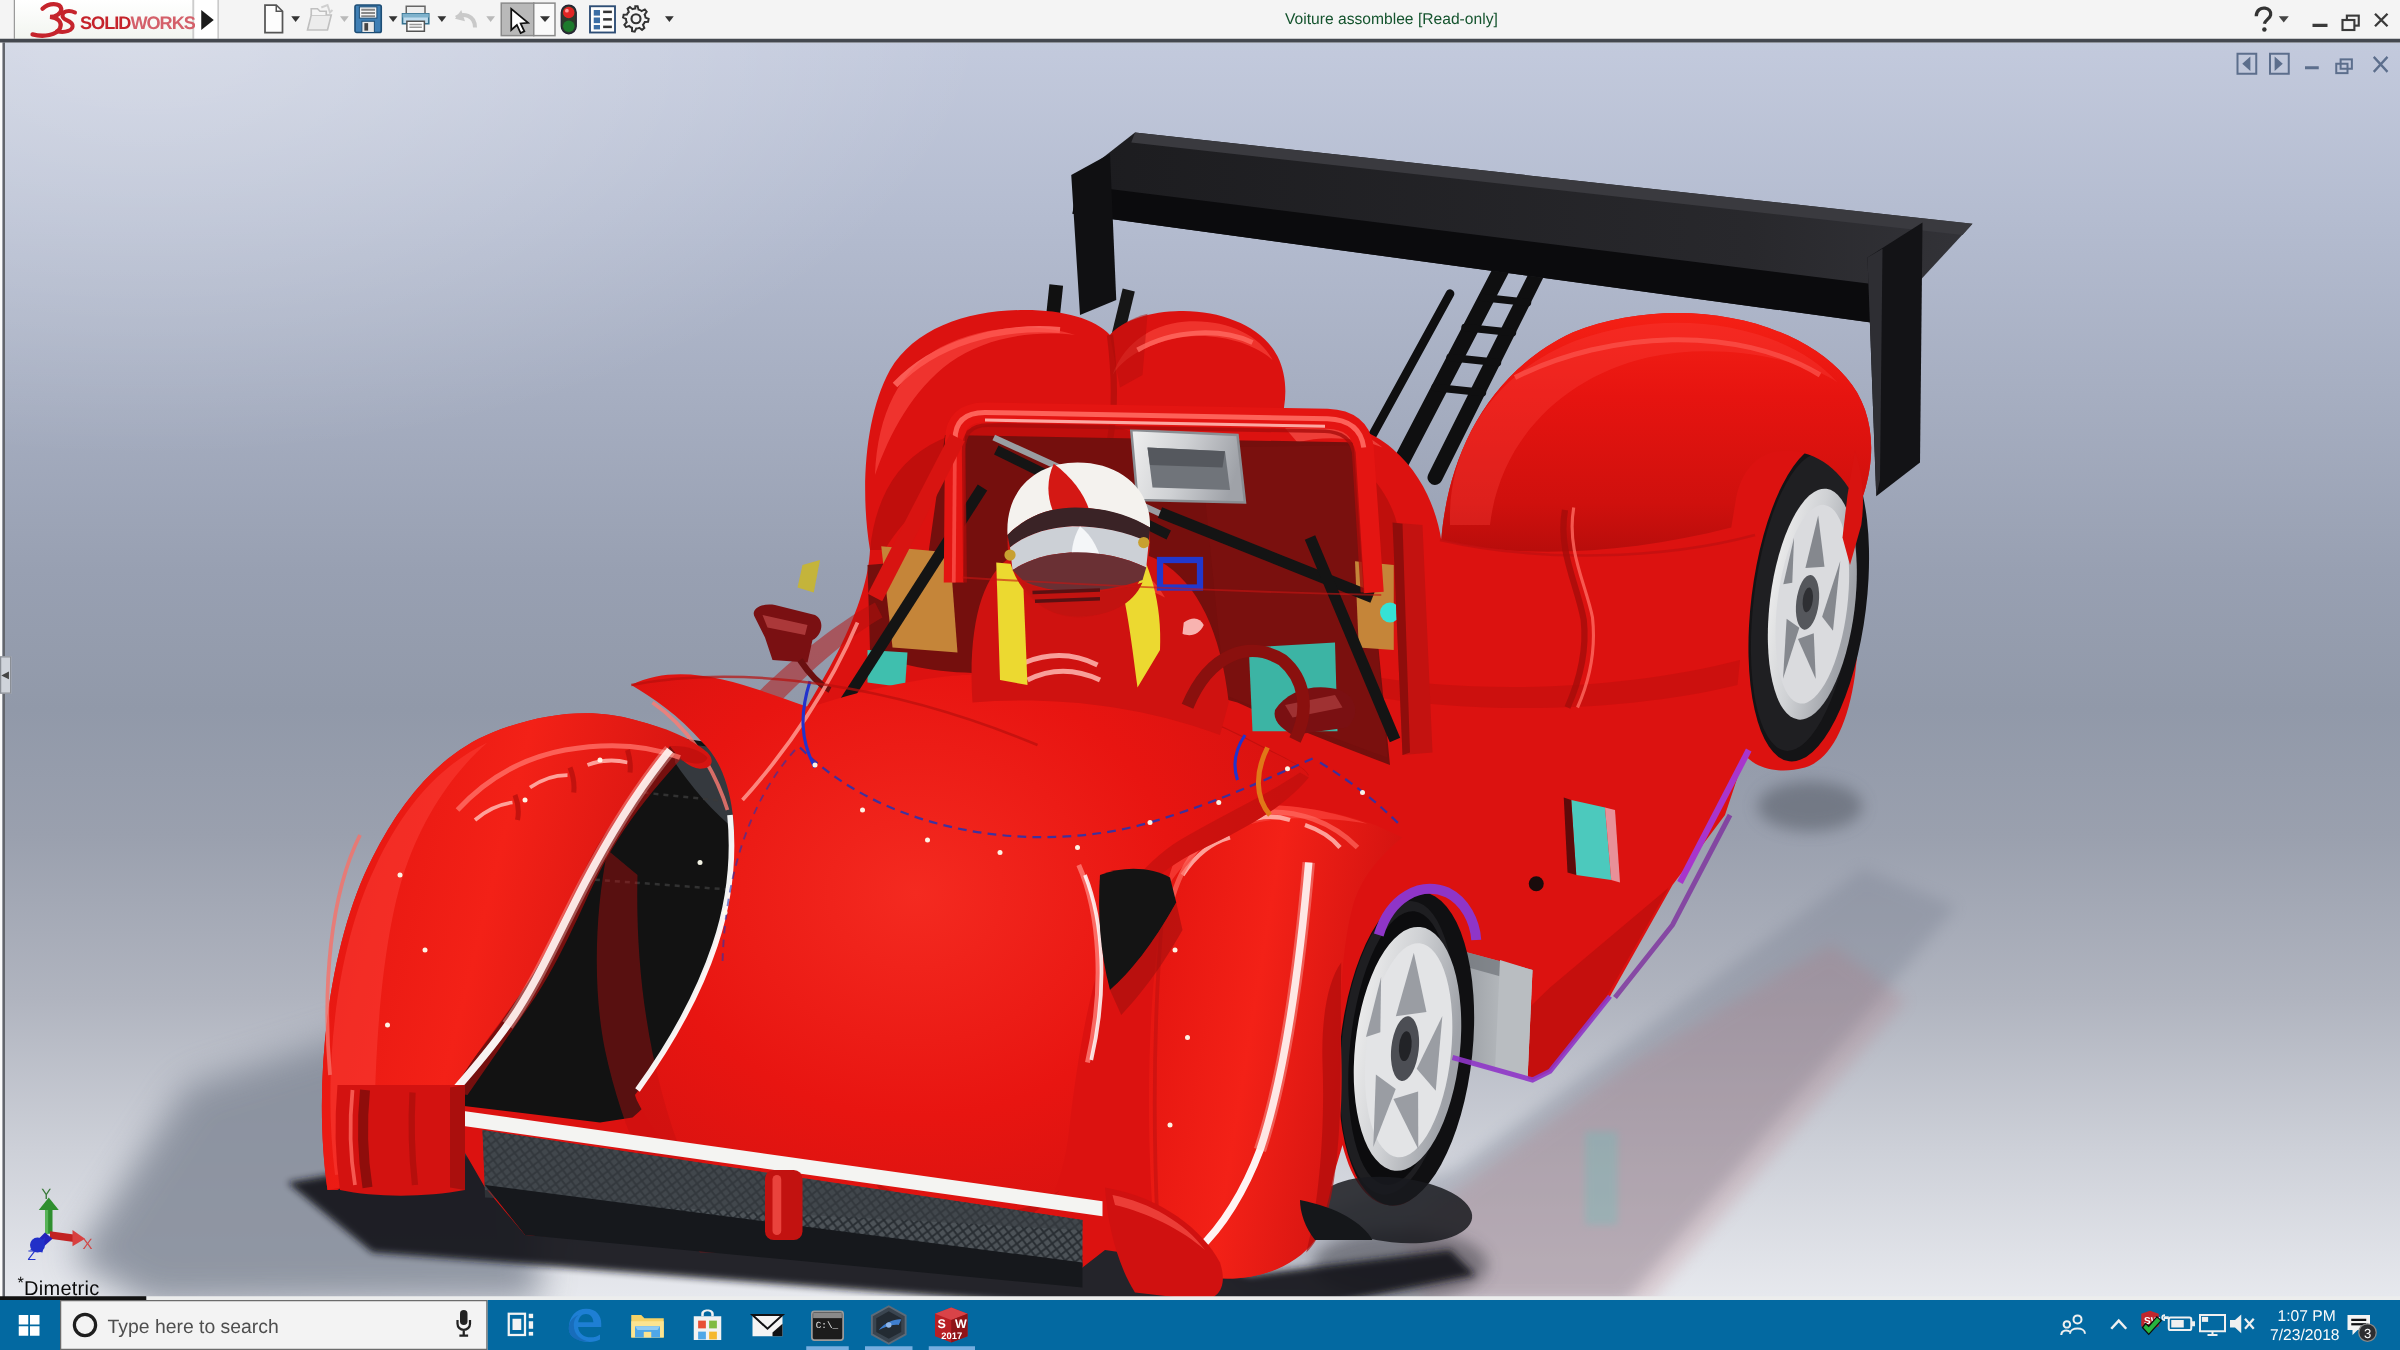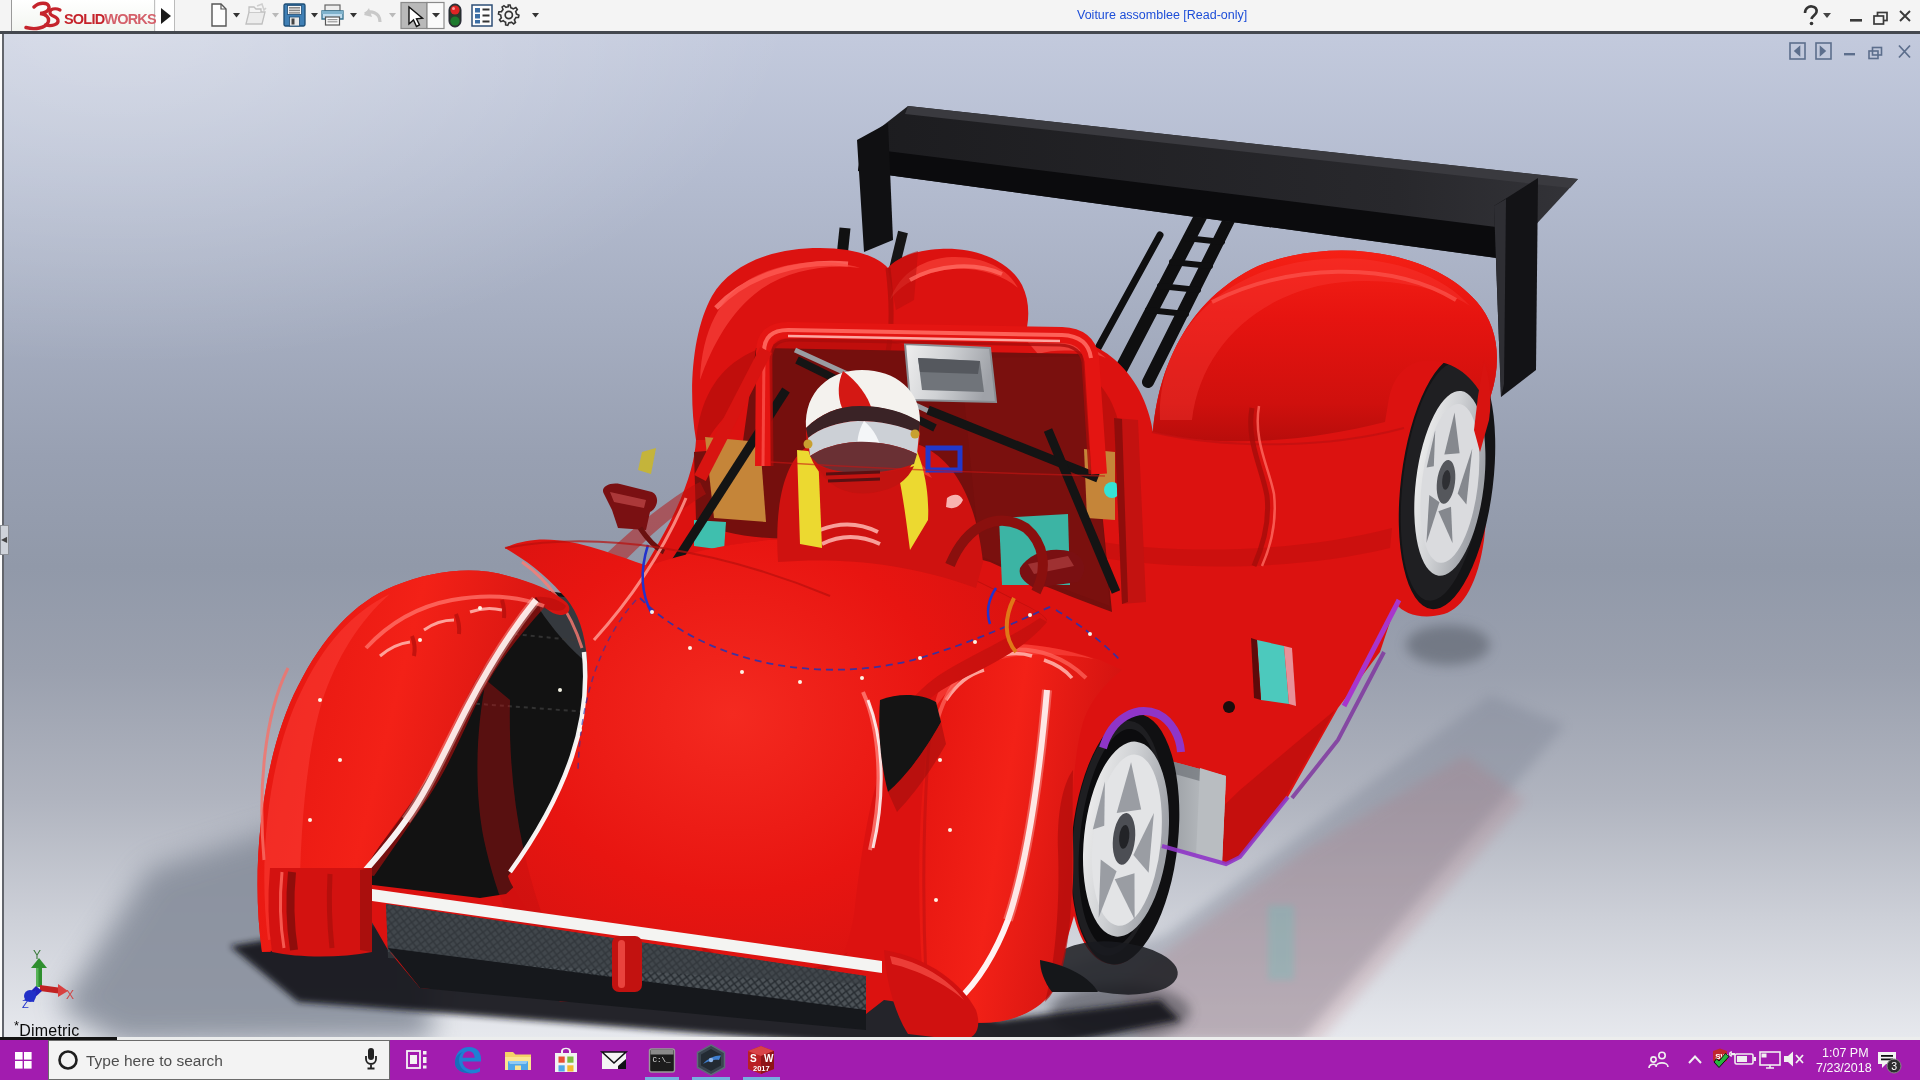--- a/index.html
+++ b/index.html
@@ -11,21 +11,21 @@
       radial-gradient(ellipse 1100px 600px at 6% -4%, rgba(255,255,255,0.38), rgba(255,255,255,0) 62%),
       linear-gradient(180deg, #c3cadd 0%, #b4bcd0 14%, #a6aec1 28%, #98a0b2 42%, #9199a9 53%, #9aa0ae 63%, #b0b4bf 76%, #cdd0d8 88%, #e7e9ee 100%);
   }
   #vleftedge { position:absolute; left:0; top:34px; width:2px; height:1006px; background:#fbfbfb; z-index:6;}
   #vleftline { position:absolute; left:2px; top:34px; width:2px; height:1006px; background:#62656c; z-index:6;}
   #sidetab { position:absolute; left:0; top:525px; width:9px; height:30px; background:#cfd3da; border:1px solid #8b8f96; z-index:7; font-size:8px; color:#444; line-height:28px; }
   #carsvg { position:absolute; left:0; top:0; width:1920px; height:1080px; z-index:2; }
   #dimetric { position:absolute; left:14px; top:1018px; z-index:8; color:#0a0a0a; font-size:16px; font-weight:normal; letter-spacing:0.2px;}
   #dimetric sup { font-size:13px; }
   #docctl { position:absolute; left:1787px; top:40px; z-index:8; }
-  #taskbar { position:absolute; left:0; top:1040px; width:1920px; height:40px; background:#a21caf; z-index:40; }
+  #taskbar { position:absolute; left:0; top:1040px; width:1920px; height:40px; background:#0369a1; z-index:40; }
   .tb-abs { position:absolute; top:0; height:40px; }
 </style>
 </head>
 <body>
 <div id="titlebar">
 
   <div style="position:absolute;left:11px;top:0;width:144px;height:31px;background:linear-gradient(180deg,#ffffff,#f2f5f0);border-left:1px solid #9a9a9a;border-right:1px solid #c0c0c0;"></div>
   <svg style="position:absolute;left:12px;top:0;" width="150" height="31" viewBox="0 0 150 31">
     <path d="M 22,7 C 27,2 36,2 37,7 C 37.5,11 32,13.5 28,13.5 C 34,14 38,17.5 36,22.5 C 33.5,28 23,30 14,27.5" fill="none" stroke="#c5242c" stroke-width="3.4" stroke-linecap="round"></path>
     <path d="M 48,10 C 43,7.5 37.5,9 38,13 C 38.5,16.5 45,16 46,20 C 47,24.5 40,26.5 33.5,25" fill="none" stroke="#c5242c" stroke-width="3.2" stroke-linecap="round"></path>
@@ -101,21 +101,21 @@
         <rect x="10.5" y="15.5" width="7" height="2" fill="#333"></rect>
     </g>
 
     <g transform="translate(298,4)">
       <path d="M11,1 L13,1 L13.8,4 A 7.5,7.5 0 0 1 16.4,5.2 L19.2,3.8 L20.8,5.8 L19,8.2 A 7.5,7.5 0 0 1 19.8,10.8 L22.5,12 L22,14.4 L19.2,14.6 A 7.5,7.5 0 0 1 17.6,17 L18.8,19.8 L16.8,21.4 L14.5,19.6 A 7.5,7.5 0 0 1 11.8,20.2 L10.5,23 L8.2,22.5 L8.2,19.6 A 7.5,7.5 0 0 1 5.8,18 L3,19 L1.6,17 L3.6,14.8 A 7.5,7.5 0 0 1 3,12 L0.5,10.8 L1,8.4 L3.8,8.2 A 7.5,7.5 0 0 1 5.4,6 L4.4,3.2 L6.4,1.8 L8.6,3.6 A 7.5,7.5 0 0 1 11,3 Z" fill="none" stroke="#333" stroke-width="1.7" transform="scale(0.93) translate(0,0)"></path>
       <circle cx="10.8" cy="11" r="3.6" fill="none" stroke="#333" stroke-width="1.7"></circle>
     </g>
     <path d="M332,13 L339,13 L335.5,17.5 Z" fill="#333"></path>
   </svg>
 
-  <div style="position:absolute;left:1077px;top:8px;font-size:12.5px;color:#1d4ed8;">Voiture assomblee [Read-only]</div>
+  <div style="position:absolute;left:1028px;top:8px;font-size:12.5px;color:#14532d;">Voiture assomblee [Read-only]</div>
 
   <svg style="position:absolute;left:1795px;top:0;" width="125" height="31" viewBox="0 0 125 31">
     <path d="M 10,13 C 10,8 14,6 17,6.5 C 20,7 22,9 21.5,12 C 21,15 17,16 16.5,19" fill="none" stroke="#333" stroke-width="2.6"></path>
     <circle cx="16.5" cy="23.5" r="1.8" fill="#333"></circle>
     <path d="M28,13 L36,13 L32,18 Z" fill="#444"></path>
     <rect x="55" y="19" width="12" height="2.6" fill="#3a3a3a"></rect>
     <rect x="82.5" y="12.5" width="9.5" height="8" fill="none" stroke="#3a3a3a" stroke-width="1.7"></rect>
     <rect x="79" y="16" width="9.5" height="8" fill="#f4f4f4" stroke="#3a3a3a" stroke-width="1.7"></rect>
     <path d="M105,11 L115,21 M115,11 L105,21" stroke="#3a3a3a" stroke-width="1.9"></path>
   </svg>

